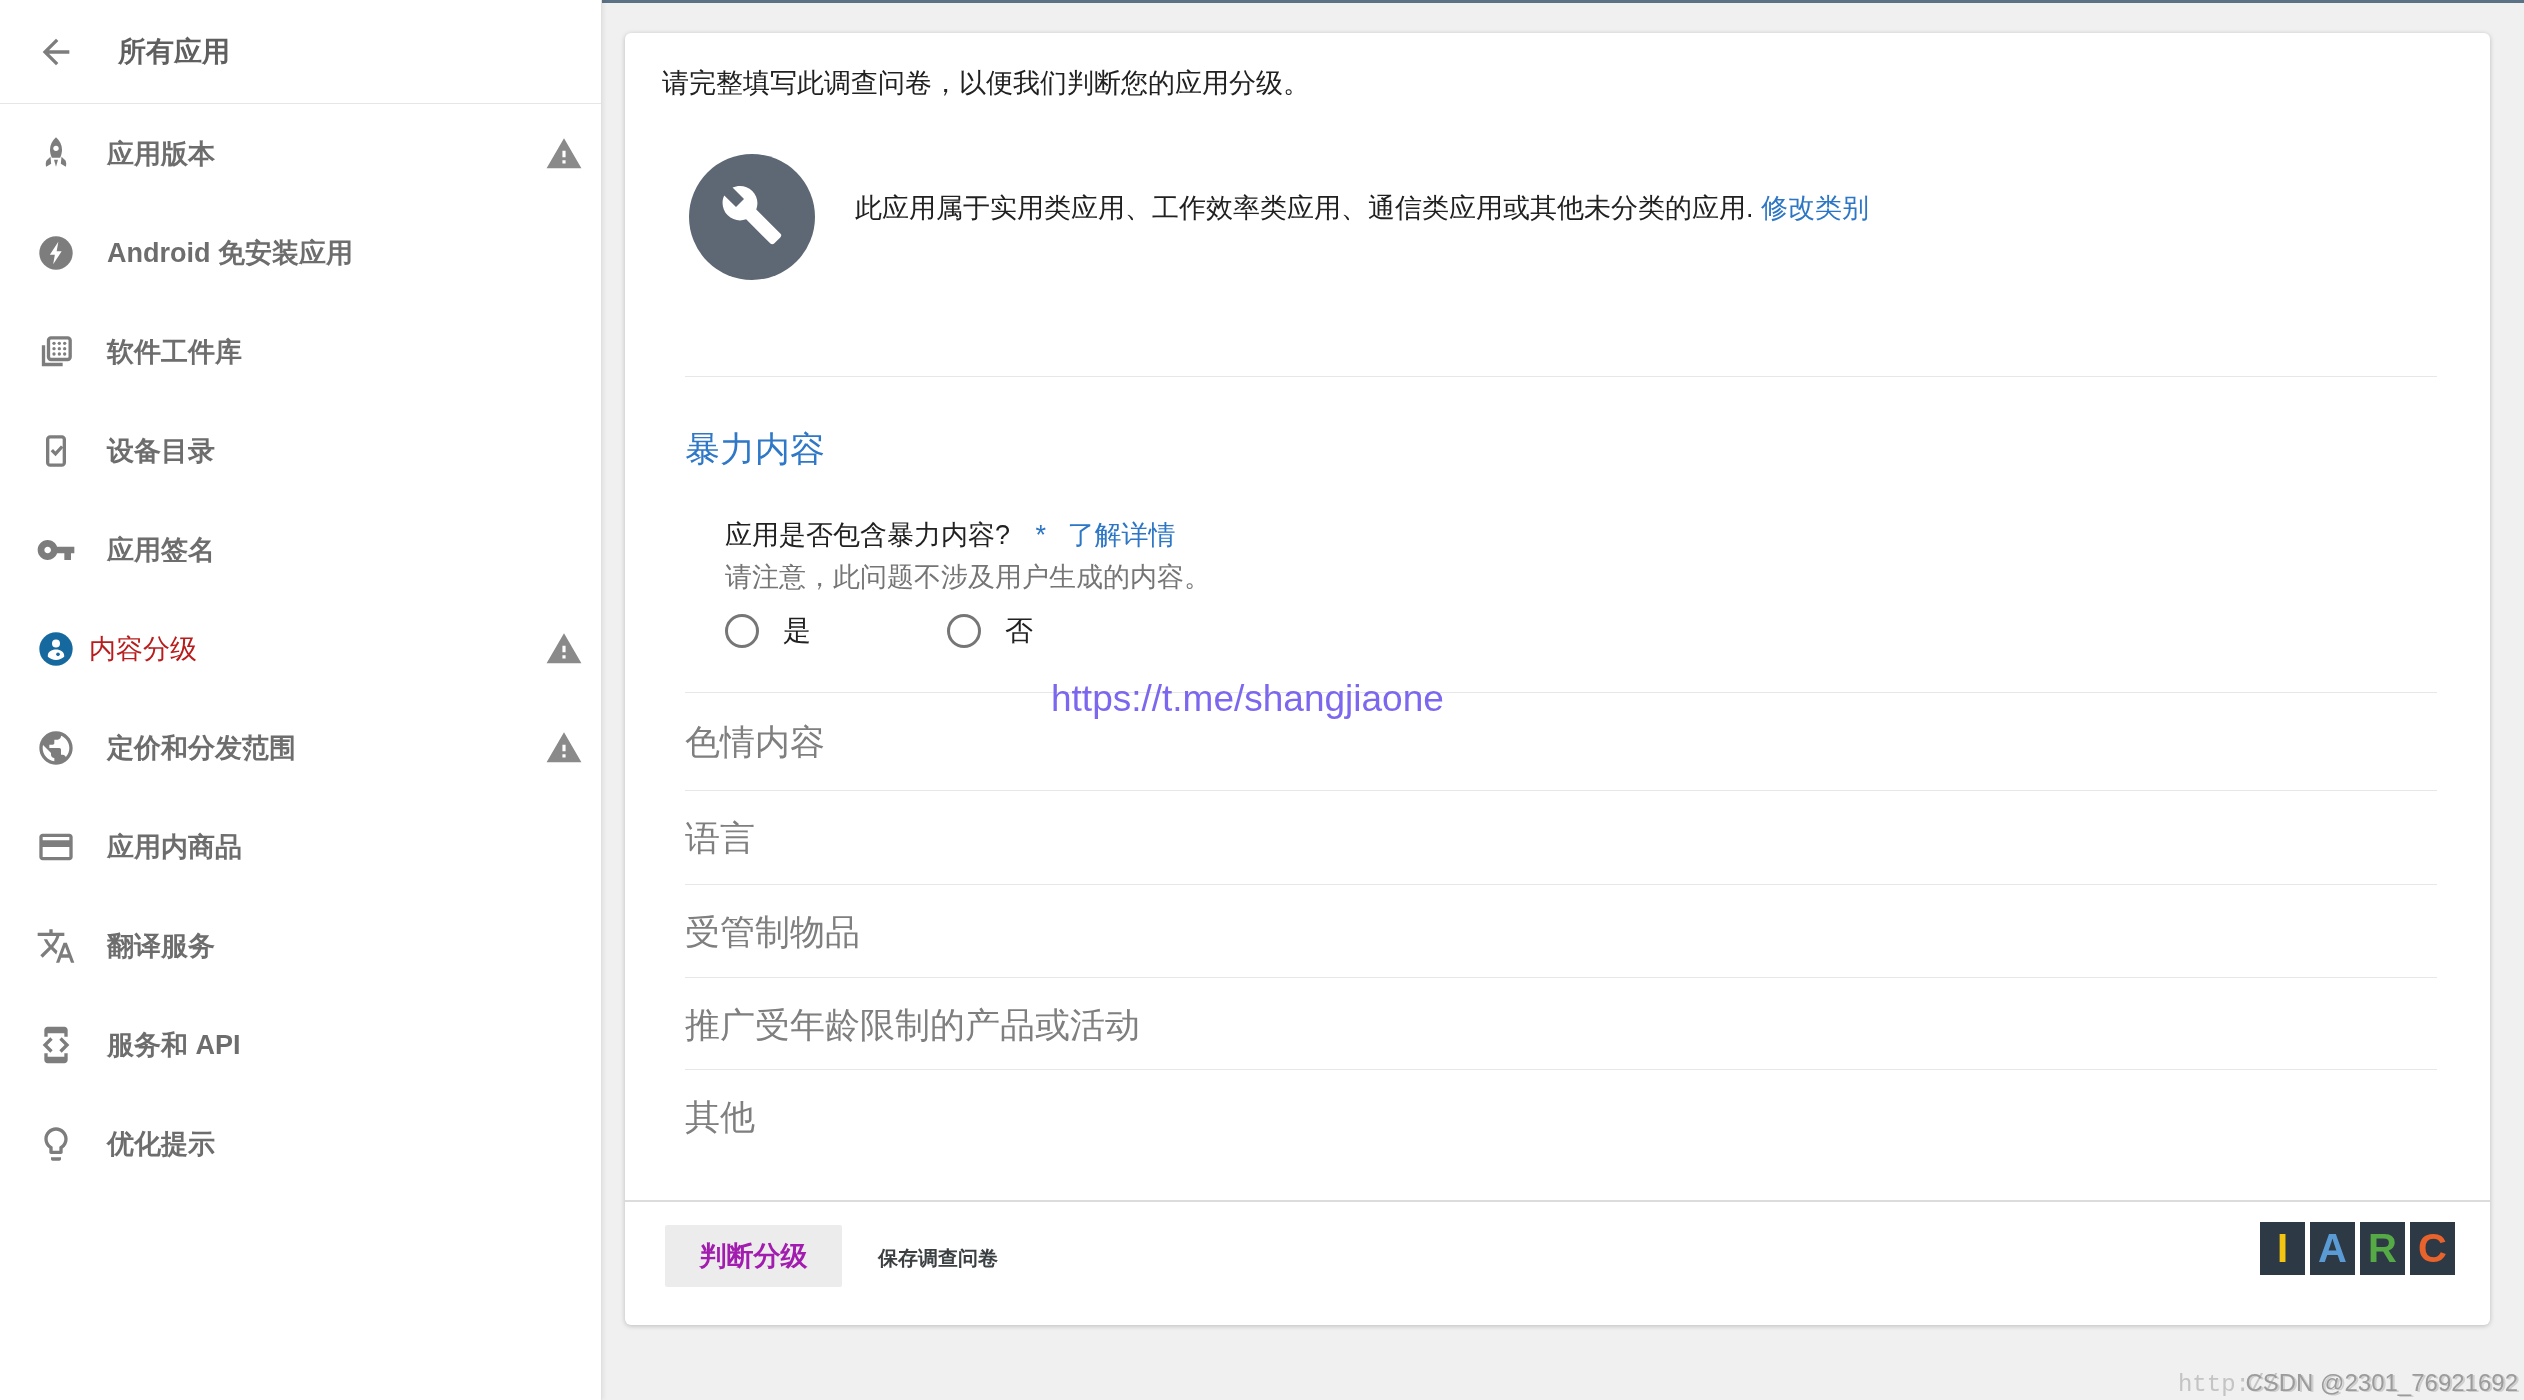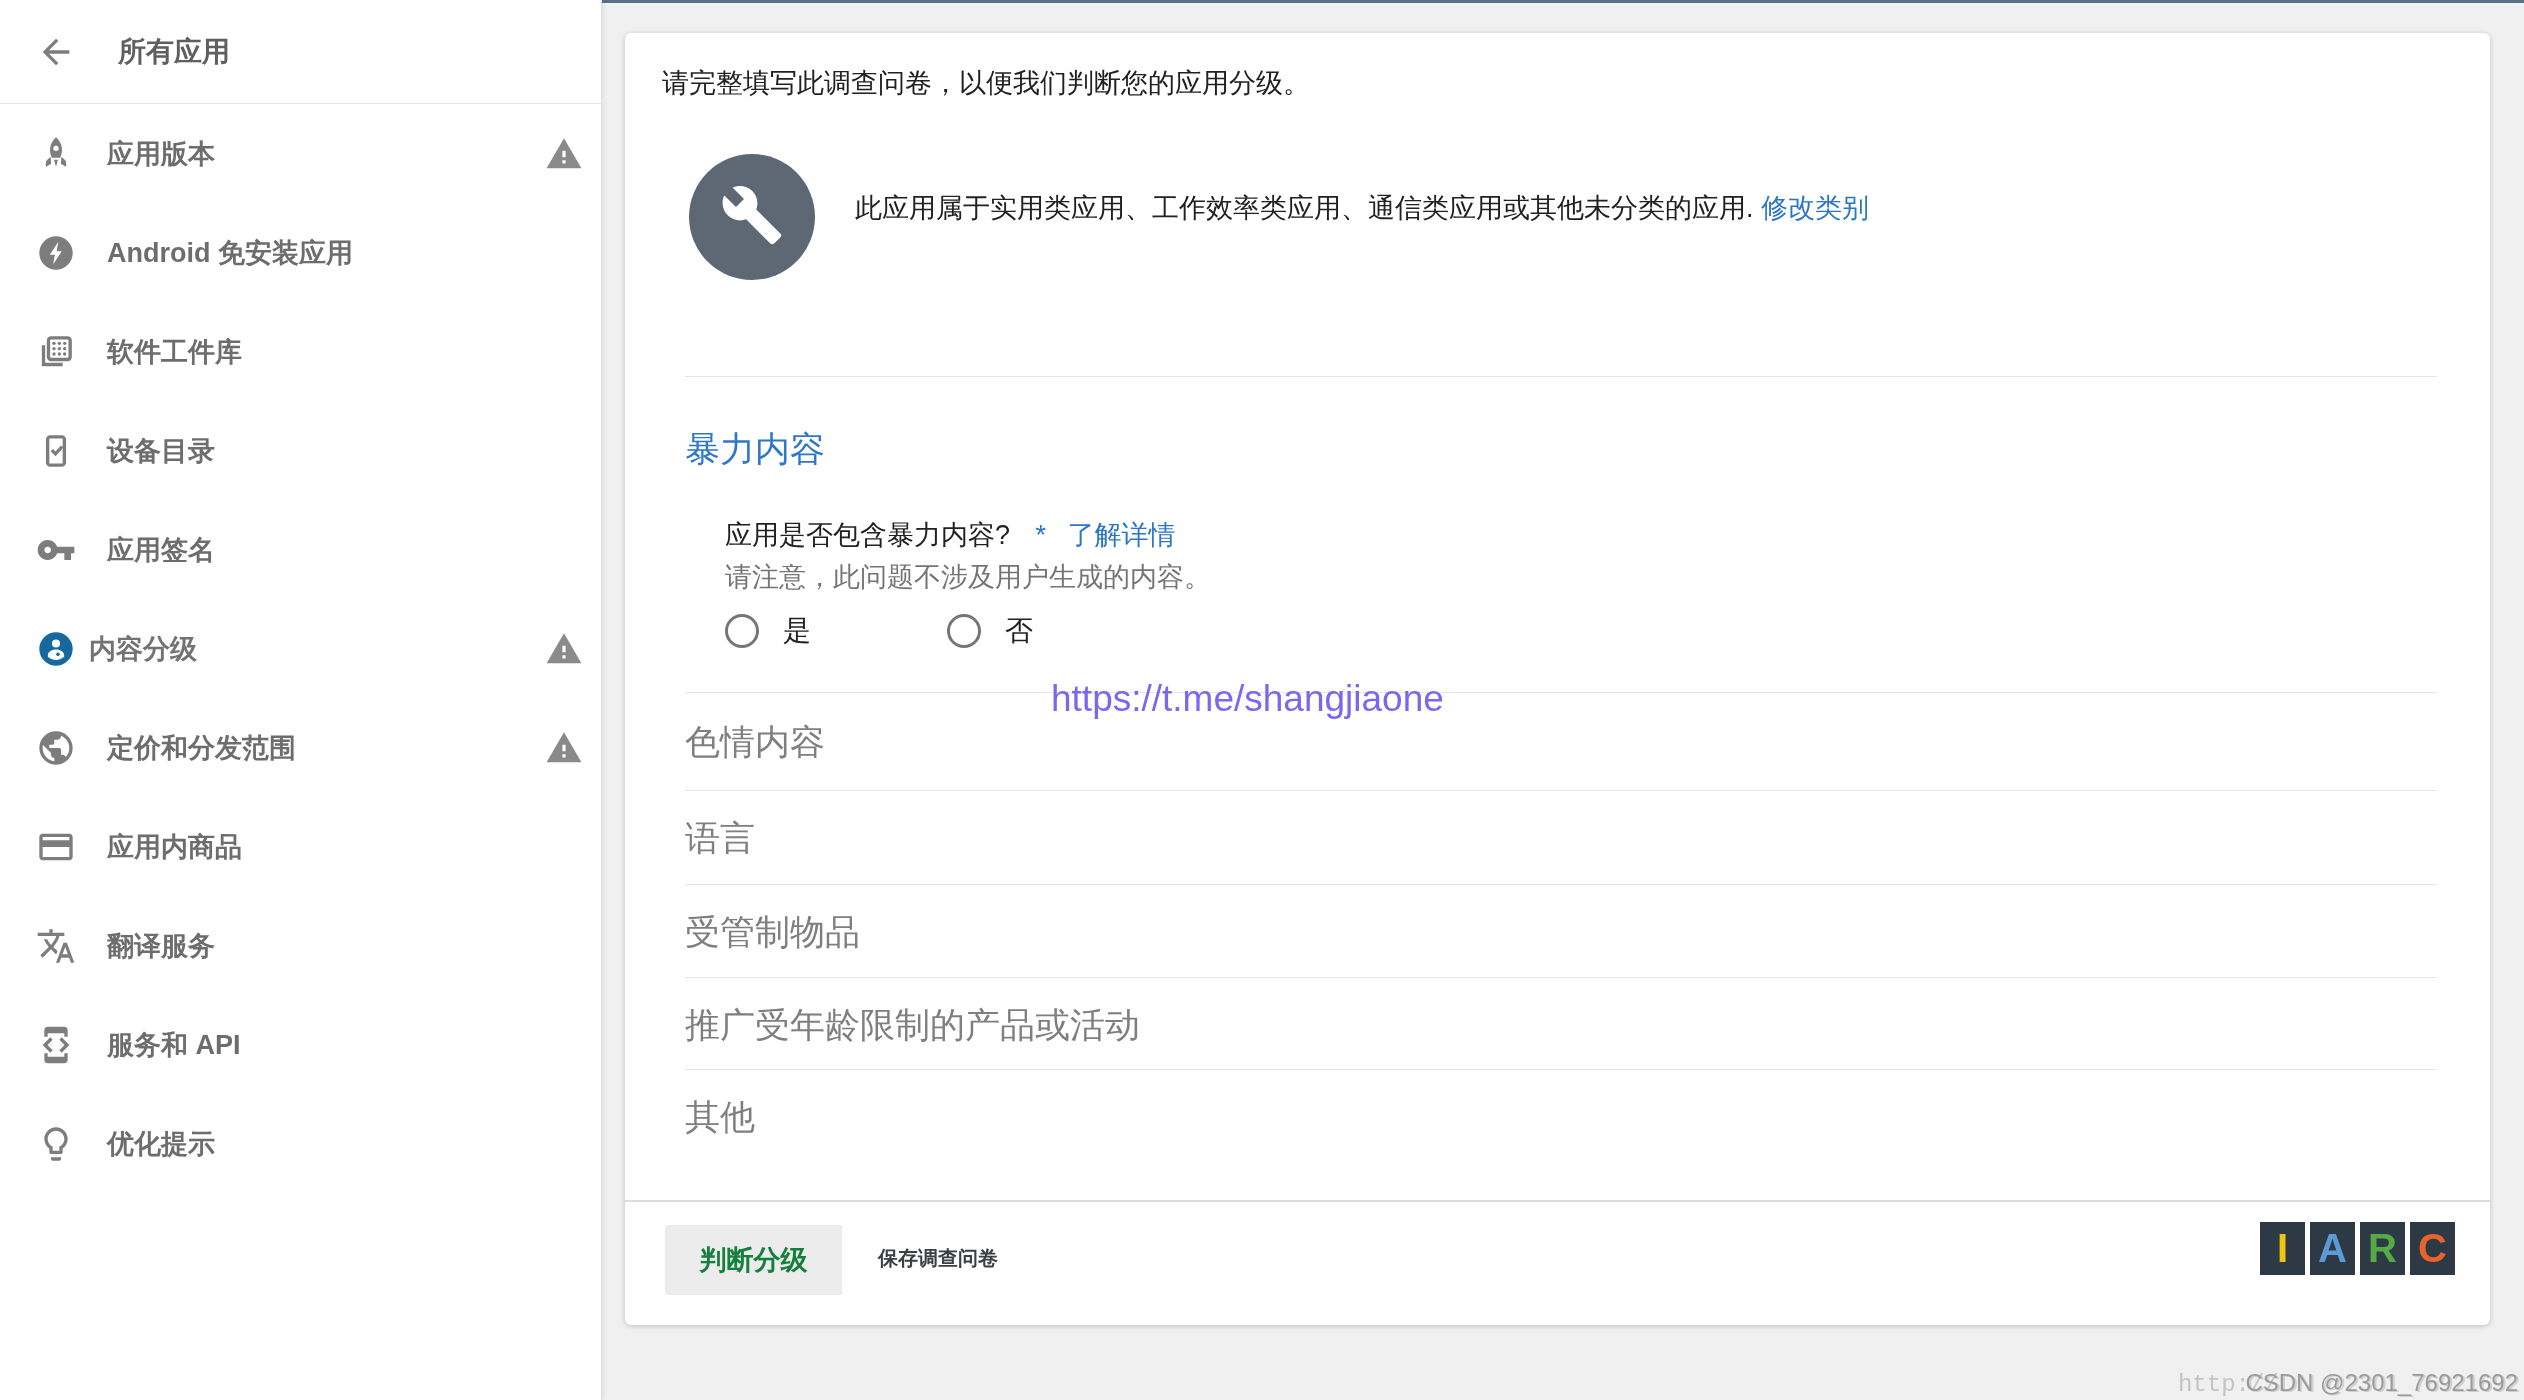--- a/index.html
+++ b/index.html
@@ -21,21 +21,21 @@
   }
   .back-row .nav-icon { margin-left:36px; }
   .back-row .nav-label { margin-left:42px; font-size:28px; font-weight:600; color:#5f5f5f;text-align:center; }
   .nav-item {
     height:99px; display:flex; align-items:center; position:relative; cursor:pointer;
   }
   .nav-icon { width:40px; height:40px; color:#7d7d7d; flex:0 0 40px; margin-left:36px; }
   .nav-icon svg { width:40px; height:40px; display:block; }
   .nav-label { margin-left:31px; font-size:27px; font-weight:600; color:#6d6d6d; }
   .nav-item.selected .nav-icon { color:#15699f; }
-  .nav-item.selected .nav-label { color:#737373; font-weight:700;margin-left:13px; }
+  .nav-item.selected .nav-label { color:#b91c1c; font-weight:400;margin-left:13px; }
   .warn-icon { position:absolute; left:545px; top:50%; transform:translateY(-50%);
     width:38px; height:38px; color:#8a8a8a; }
   .warn-icon svg { width:38px; height:38px; display:block; }
 
   
   .main { position:absolute; left:602px; top:0; right:0; bottom:0; background:#f0f0f1; }
   .topbar { position:absolute; left:0; top:0; right:0; height:3px; background:#5a7186; }
 
   .card {
     position:absolute; left:23px; top:33px; width:1865px; height:1292px;
@@ -63,22 +63,22 @@
   .radio-opt { display:flex; align-items:center; cursor:pointer; }
   .radio-circle { width:34px; height:34px; border:3px solid #767676; border-radius:50%; background:#fff; }
   .radio-label { margin-left:24px; font-size:28px; color:#212121; }
 
   .tg-link { position:absolute; left:426px; top:645px; font-size:37px; color:#7b68ee; cursor:pointer; z-index:2; }
 
   .row-label { position:absolute; left:60px; font-size:35px; color:#7f7f7f; cursor:pointer; }
 
   .footer-rule { position:absolute; left:0; top:1167px; width:100%; height:2px; background:#dcdcdc; }
   .btn-rate {
-    position:absolute; left:40px; top:1192px; width:177px; height:70px;
-    background:#ececec; border:none; color:#15803d; font-size:27px; font-weight:600;
+    position:absolute; left:40px; top:1192px; width:177px; height:62px;
+    background:#ececec; border:none; color:#a21caf; font-size:27px; font-weight:600;
     font-family:Liberation Mono, monospace; border-radius:2px;
   }
   .btn-save {
     position:absolute; left:253px; top:1192px; height:66px; line-height:66px;
     background:transparent; border:none; color:#3c4043; font-size:20px; font-weight:600;
     font-family:inherit; cursor:pointer;
   }
   .iarc { position:absolute; left:1635px; top:1189px; display:flex; gap:5px; }
   .iarc-sq {
     width:45px; height:53px; background:#2d3a46; display:flex; align-items:center; justify-content:center;

